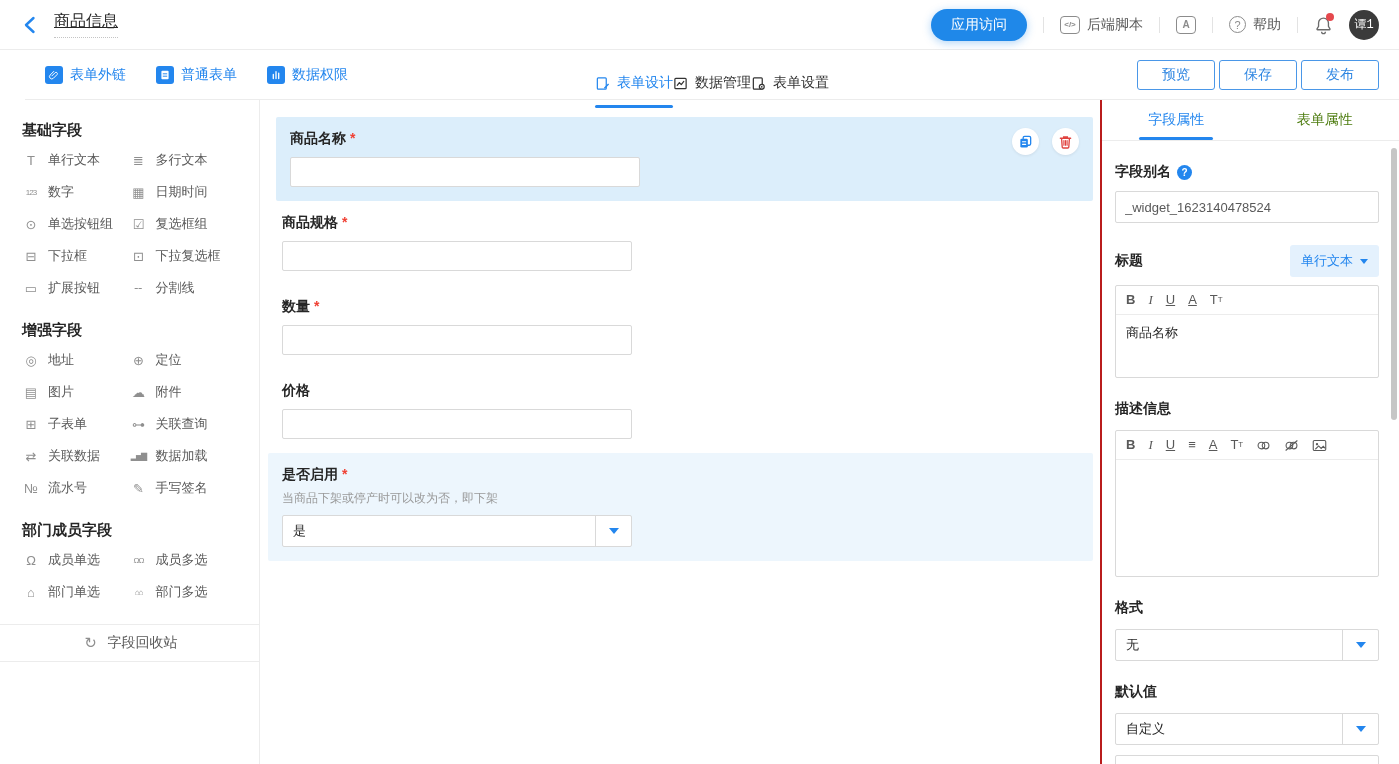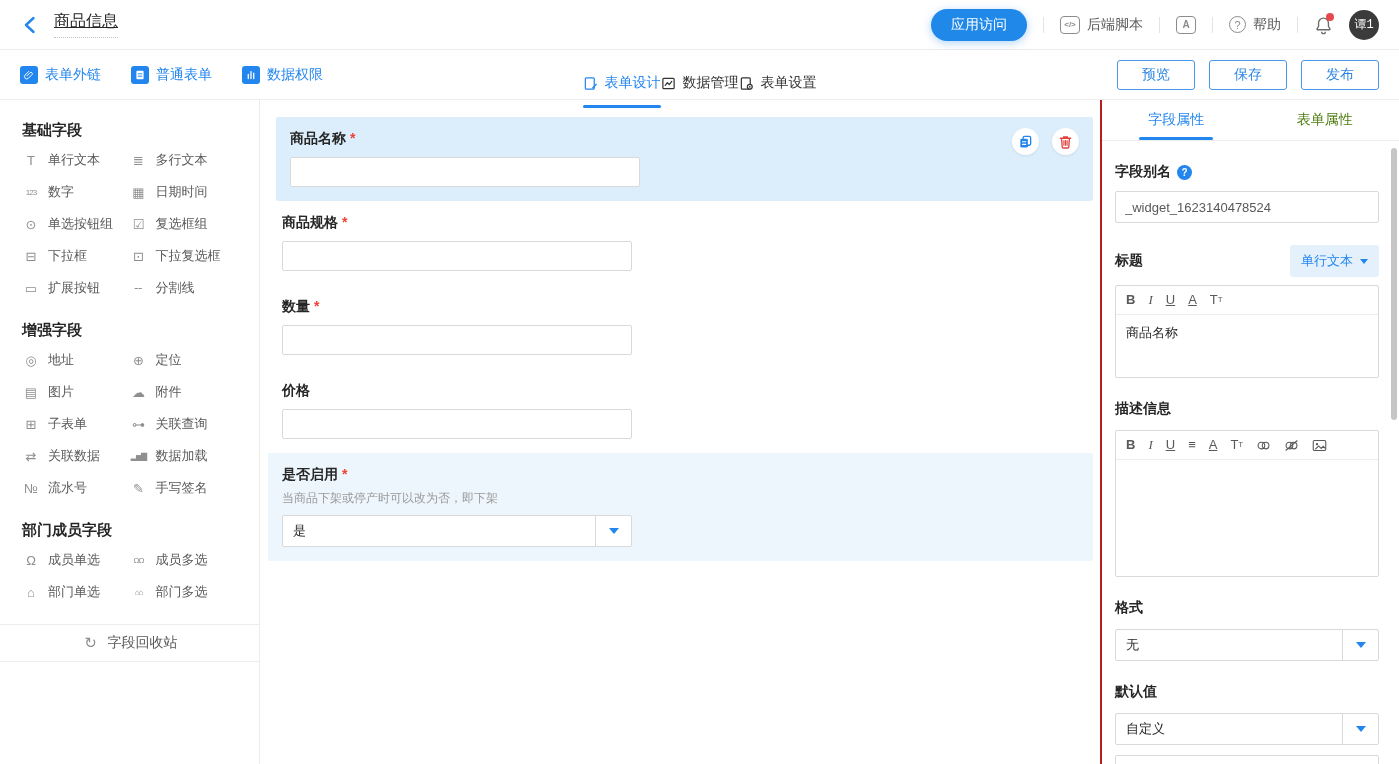--- a/index.html
+++ b/index.html
@@ -22,30 +22,30 @@
     border:1.4px solid #8c8c8c; border-radius:4px; font-size:8px; color:#8c8c8c; font-weight:bold; }
   .circled { display:inline-flex; align-items:center; justify-content:center; width:17px; height:17px;
     border:1.4px solid #8c8c8c; border-radius:50%; font-size:11px; color:#8c8c8c; }
   .bell { position:relative; display:inline-flex; cursor:pointer; }
   .bell .dot { position:absolute; top:-2px; right:-1px; width:8px; height:8px; background:#e5484d; border-radius:50%; }
   .avatar { width:30px; height:30px; border-radius:50%; background:#3b3b3b; color:#fff; font-size:12px;
     display:inline-flex; align-items:center; justify-content:center; cursor:pointer;font-family:Liberation Mono, monospace; }
 
   
   .toolbar { height:50px; flex:0 0 50px; display:flex; align-items:center; position:relative;
-    padding:0 20px; border-bottom:1px solid #ececec; background:#fff; }
+    padding:0 20px; border-bottom:1px solid #ececec; background:#fff;margin-left:25px; }
   .tl-links { display:flex; align-items:center; gap:30px; }
   .tl-link { display:inline-flex; align-items:center; gap:7px; color:#2386ee; font-size:14px; cursor:pointer; }
   .blue-ic { width:18px; height:18px; background:#2386ee; border-radius:3px; display:inline-flex; align-items:center; justify-content:center; }
   .tl-tabs { position:absolute; left:50%; transform:translateX(-50%); top:8px; height:50px; display:flex; }
   .tl-tab { display:inline-flex; align-items:center; gap:7px; font-size:14px; color:#333; cursor:pointer;
     height:100%; position:relative; }
   .tl-tab.active { color:#2386ee; }
   .tl-tab.active::after { content:""; position:absolute; left:0; right:0; bottom:0; height:3px; background:#2386ee; border-radius:2px; }
-  .tl-actions { margin-left:auto; display:flex; gap:14px; }
+  .tl-actions { margin-left:auto; display:flex; gap:4px; }
   .tl-btn { width:78px; height:30px; background:#fff; border:1px solid #4a97e8; color:#2e86e2;
     border-radius:3px; font-size:14px; cursor:pointer; font-family:inherit; }
 
   
   .main { flex:1; display:flex; min-height:0; }
 
   
   .sidebar { width:260px; flex:0 0 260px; border-right:1px solid #ececec; padding:4px 0 0 0; overflow:hidden; }
   .s-section { padding:0 22px; }
   .s-title { font-size:15px; font-weight:bold; color:#262626; margin:17px 0 4px; }

